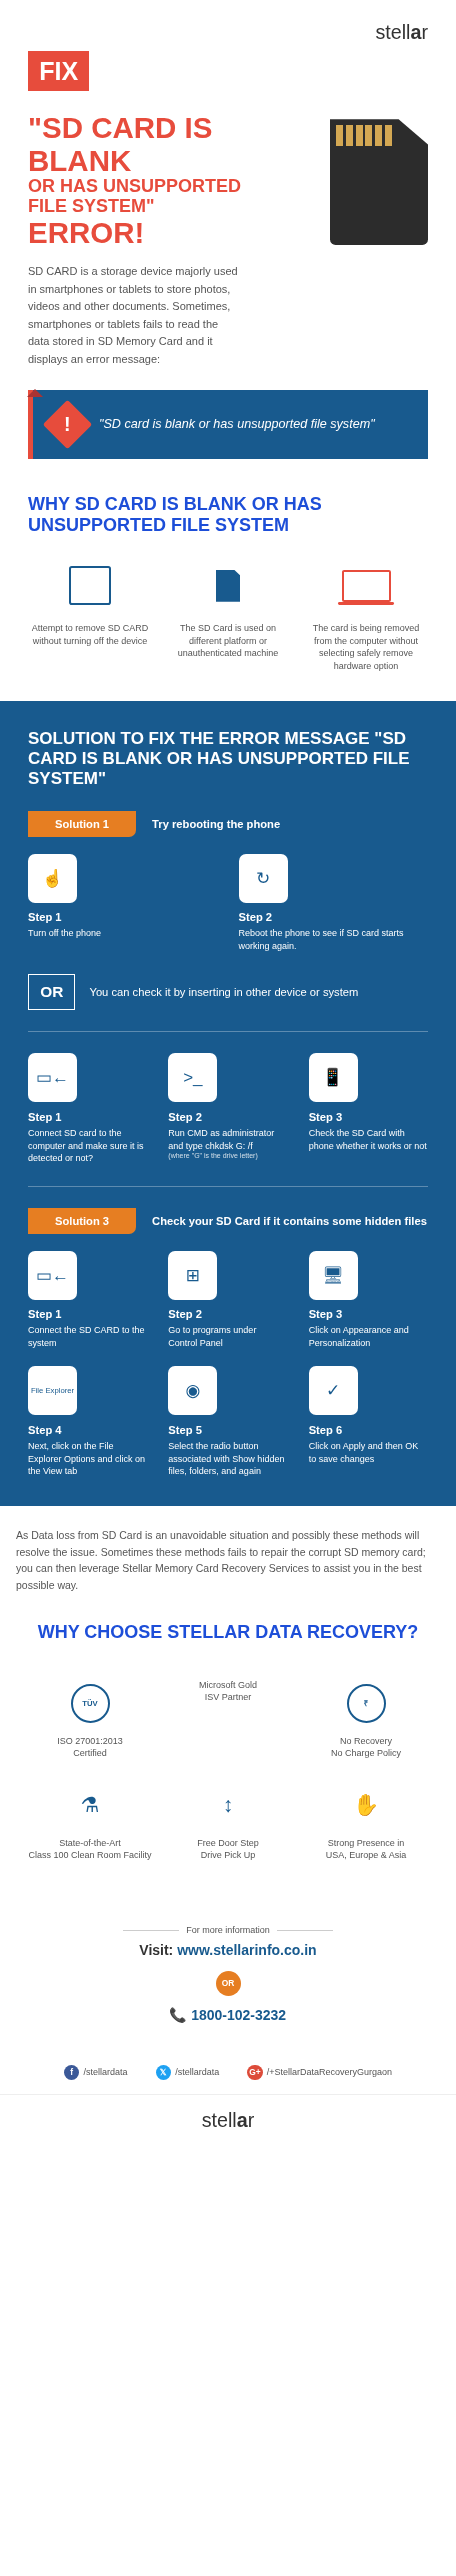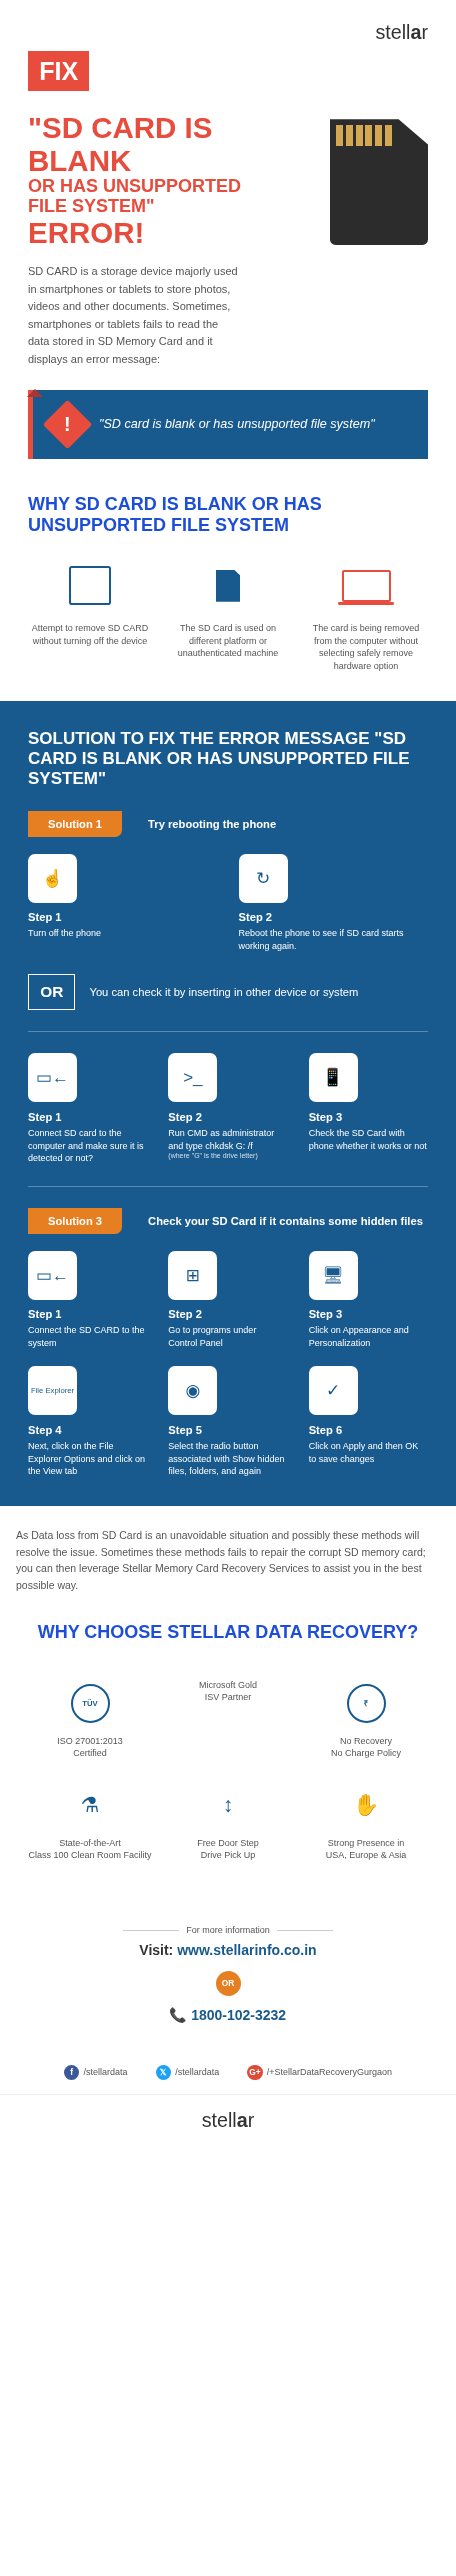--- a/index.html
+++ b/index.html
@@ -24,21 +24,21 @@
 .why-row{display:flex;gap:14px;padding:0 28px 28px}
 .why-item{flex:1;text-align:center}
 .why-ic{height:56px;display:flex;align-items:center;justify-content:center;margin-bottom:8.4px}
 .why-txt{font-size:9px;color:#555;line-height:1.4}
 .ic-box{width:42px;height:39px;border:2.1px solid #185a8e;border-radius:2.8px;position:relative}
 .ic-sd{width:24.6px;height:32px;background:#185a8e;clip-path:polygon(0 0,75% 0,100% 18%,100% 100%,0 100%)}
 .ic-laptop{width:49px;height:32px;border:2.1px solid #e74c3c;border-radius:2.1px;position:relative}
 .ic-laptop::after{content:"";position:absolute;bottom:-5.6px;left:-5.6px;right:-5.6px;height:3.5px;background:#e74c3c;border-radius:1.4px}
 .solution-block{background:#185a8e;color:#fff;padding:28px}
 .sol-title{font-size:17px;font-weight:900;margin-bottom:21px;line-height:1.2}
-.sol-label{display:inline-block;background:#e67e22;padding:7px 20px;font-weight:700;margin-right:26px;border-radius:0 0 7px 0}
+.sol-label{display:inline-block;background:#e67e22;padding:7px 27px;font-weight:700;margin-right:16px;border-radius:0 0 7px 0}
 .sol-head{display:flex;align-items:center;margin-bottom:17px;font-weight:700}
 .steps-row{display:flex;gap:21px;flex-wrap:wrap}
 .step{flex:1;min-width:105px}
 .step-ic{width:49px;height:49px;background:#fff;border-radius:7px;margin-bottom:8.4px;display:flex;align-items:center;justify-content:center;color:#185a8e;font-size:17px}
 .step-label{font-weight:700;margin-bottom:4.2px}
 .step-txt{font-size:9px;line-height:1.4}
 .step-note{font-size:7px;opacity:.8}
 .or-row{display:flex;align-items:center;margin:21px 0;gap:14px}
 .or-badge{font-size:15.4px;font-weight:900;border:0.7px solid #fff;padding:8.4px 11.2px}
 .hr{border-top:0.7px solid rgba(255,255,255,.3);margin:21px 0}

